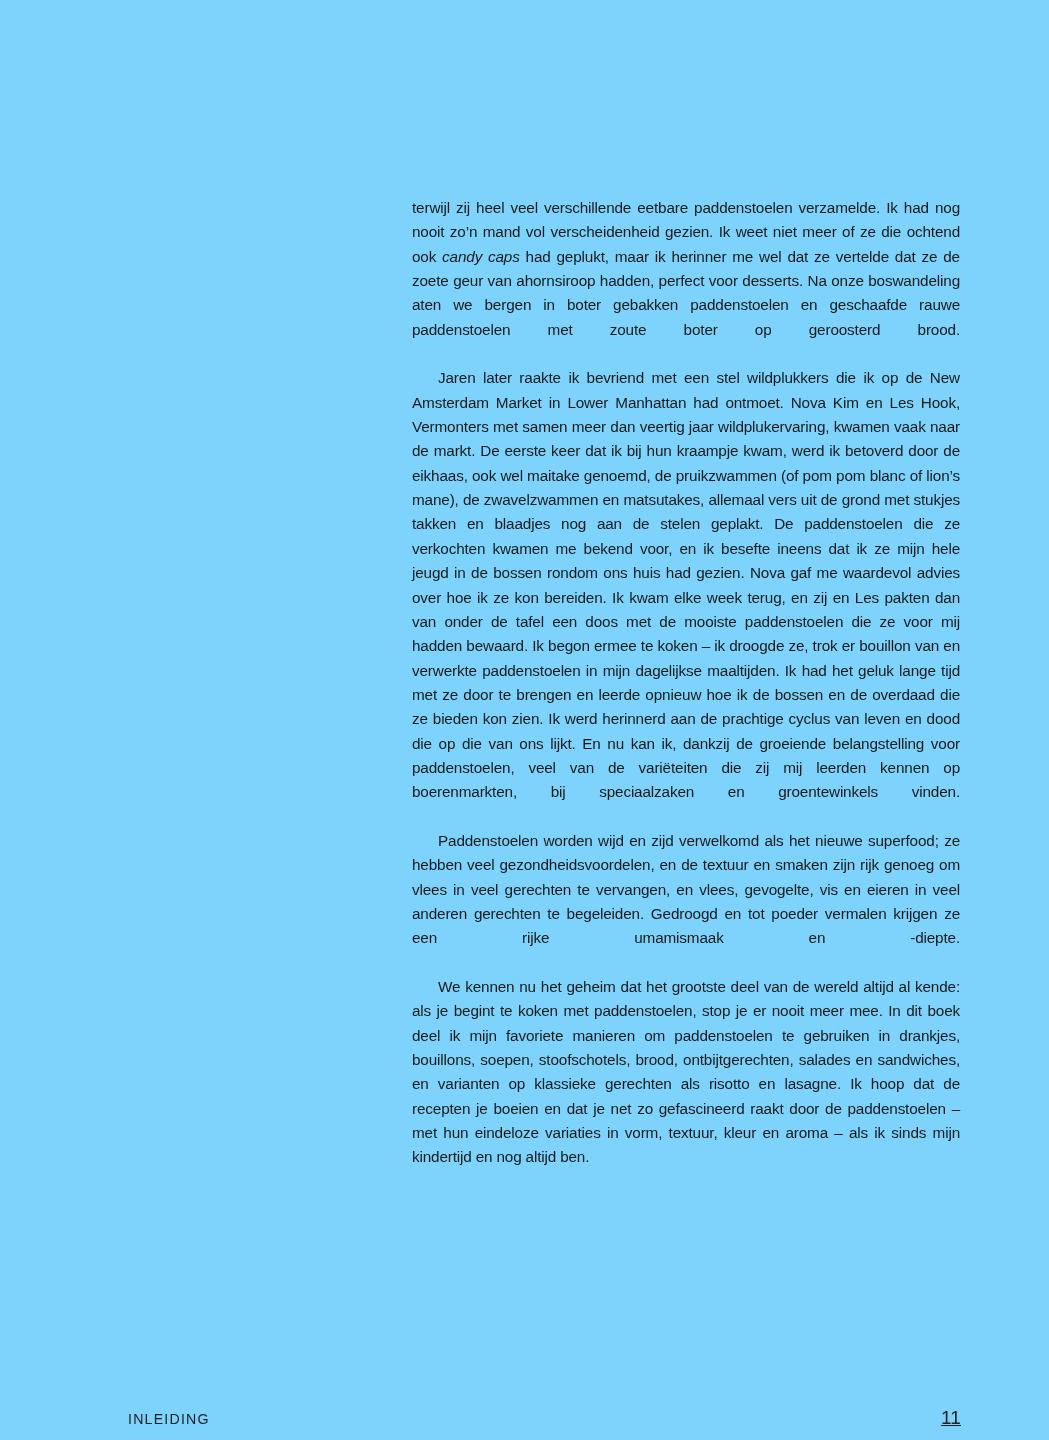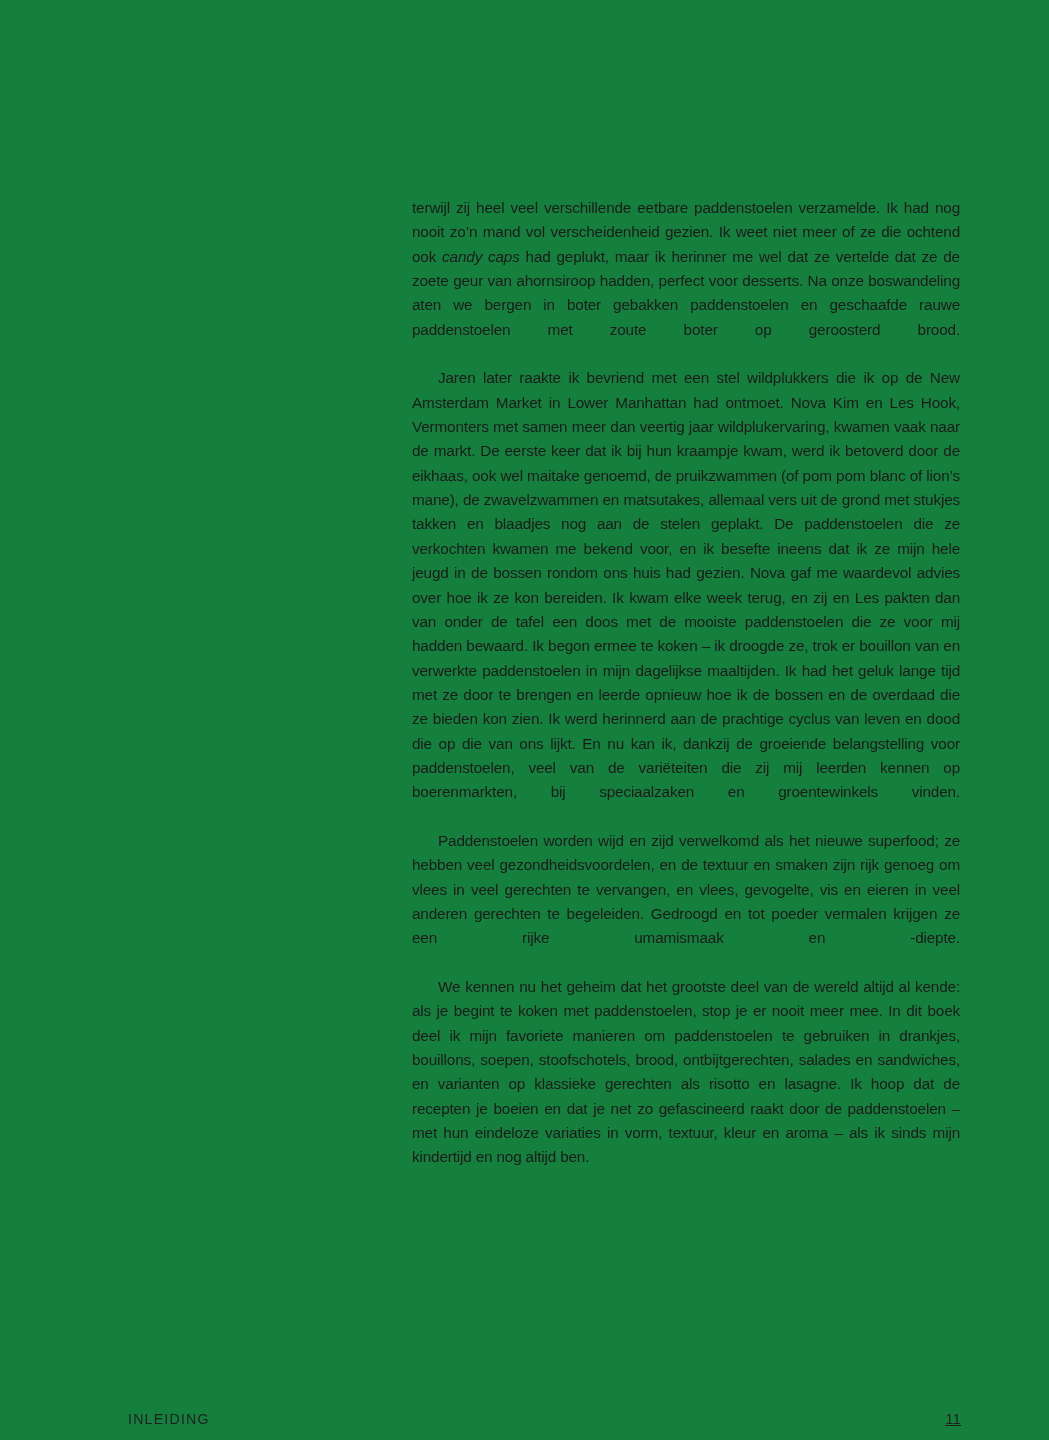--- a/index.html
+++ b/index.html
@@ -11,21 +11,21 @@
     width: 1049px;
     height: 1440px;
     position: relative;
     font-family: "Liberation Sans", sans-serif;
     color: #1a1a1a;
     overflow: hidden;
   }
   .page {
     position: absolute;
     inset: 0;
-    background: #15803d;
+    background: #7dd3fc;
   }
 
   
   .text-column {
     position: absolute;
     left: 412px;
     top: 196px;
     width: 548px;
     font-size: 15.3px;
     line-height: 24.35px;
@@ -68,21 +68,21 @@
     justify-content: space-between;
   }
   .footer-label {
     font-size: 14.2px;
     font-weight: 300;
     letter-spacing: 0.085em;
     color: #1f1f1f;
     margin-top: 40px;
   }
   .footer-page {
-    font-size: 15px;
+    font-size: 19px;
     font-weight: 400;
     letter-spacing: 0.01em;
     color: #1f1f1f;
     text-decoration: underline;
   }
 </style>
 </head>
 <body>
 
 <div class="page">

